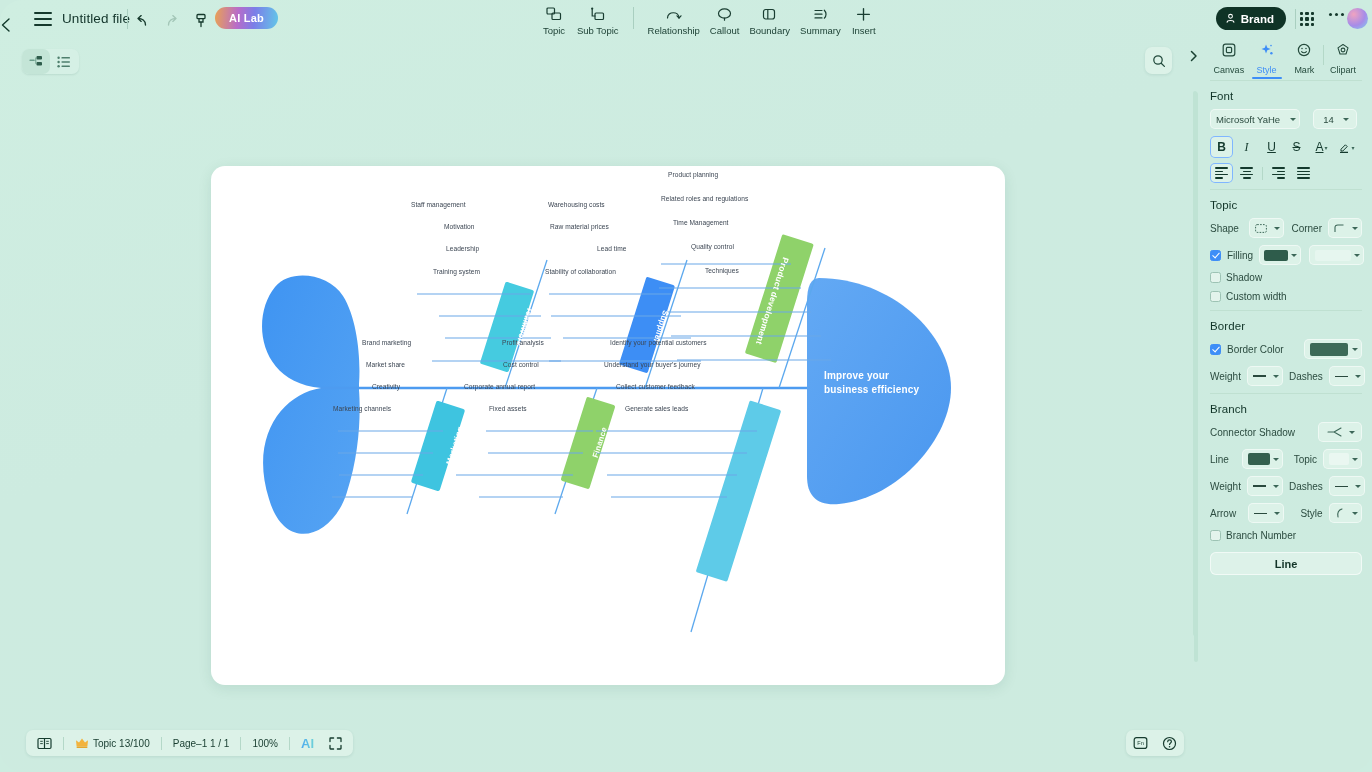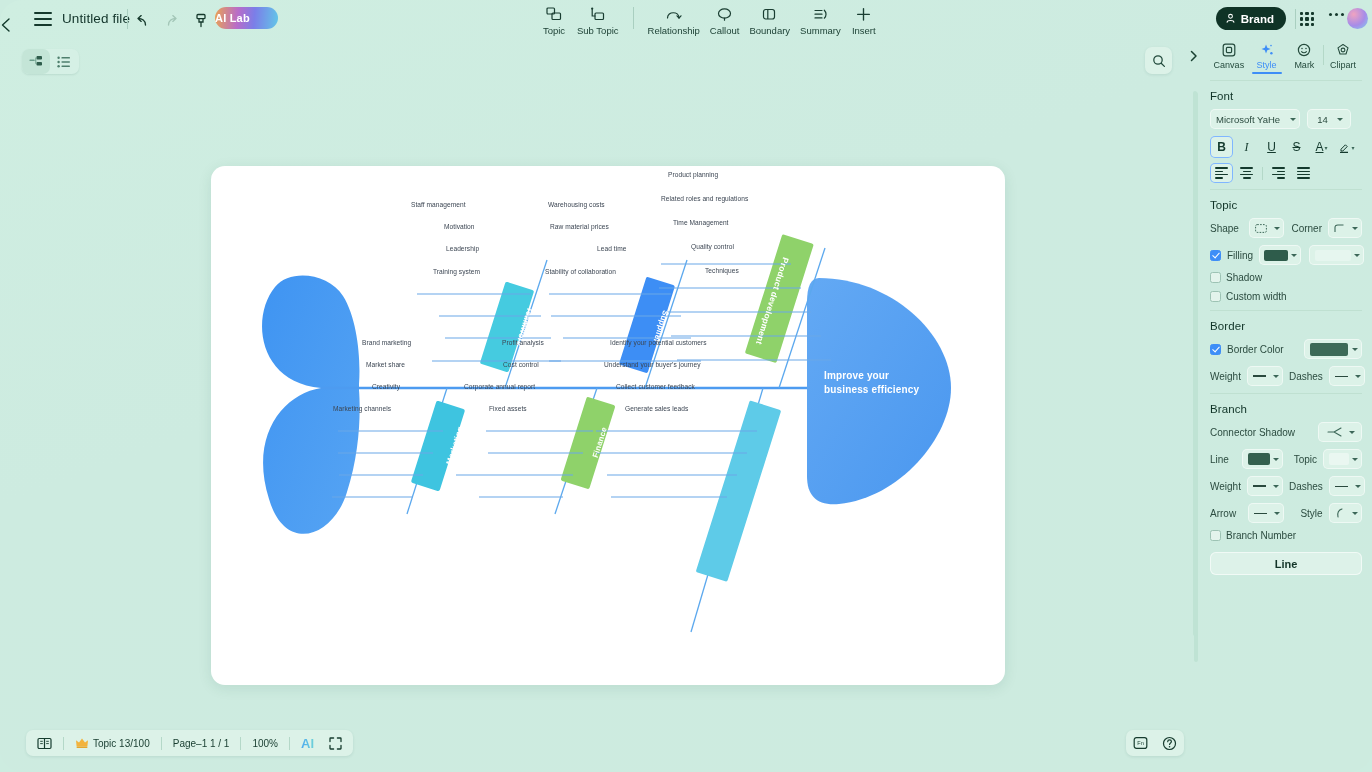--- a/index.html
+++ b/index.html
@@ -27,21 +27,21 @@
     position:absolute; left:62px; top:11px;
     font-size:13.5px; color:#12342a; letter-spacing:.1px; white-space:nowrap;
   }
   .tb-sep { position:absolute; top:9px; width:1px; height:20px; background:#a9cfc0; }
   .tb-icobtn { position:absolute; top:10px; width:22px; height:22px; cursor:pointer; }
   .tb-icobtn svg { display:block; }
   .ailab {
     position:absolute; left:215px; top:7px; width:63px; height:22px;
     border-radius:11px; cursor:pointer;
     background:linear-gradient(95deg,#e9a255 0%,#b86cc9 36%,#7b7ee8 62%,#62c6e8 100%);
-    display:flex; align-items:center; justify-content:flex-start;
+    display:flex; align-items:center; justify-content:center;
   }
   .ailab span { font-size:11px; color:#fff; font-weight:600; letter-spacing:.2px; }
 
   
   #tools { position:absolute; left:536px; top:2px; height:36px; display:flex; align-items:flex-start; }
   .tool { width:auto; min-width:36px; padding:0 5px; text-align:center; cursor:pointer; }
   .tool .ic { height:18px; display:flex; align-items:center; justify-content:center; margin-top:3px; }
   .tool .lb { font-size:9.5px; color:#193d31; margin-top:2px; white-space:nowrap; }
   .tools-sep { width:1px; height:22px; background:#a9cfc0; margin:5px 9px 0 9px; }
 
@@ -100,21 +100,21 @@
 
   
   .canvas-scroll { position:absolute; left:1194px; top:92px; width:4px; height:570px;
                    background:#bfe3d4; border-radius:2px; cursor:pointer; }
 
   
   #panel { position:absolute; right:0; top:36px; width:172px; bottom:0; padding:0 10px; }
   .ptabs { display:flex; height:38px; align-items:flex-start; padding-top:3px; }
   .ptab { flex:1; text-align:center; cursor:pointer; position:relative; padding-top:3px;}
   .ptab .ic { height:15px; display:flex;align-items:center;justify-content:center;}
-  .ptab .lb { font-size:9px; color:#244a3c; margin-top:3px; }
+  .ptab .lb { font-size:9px; color:#244a3c; margin-top:8px; }
   .ptab.active .lb { color:#3e8ef7; }
   .ptab.active:after { content:""; position:absolute; left:50%; transform:translateX(-50%);
                        bottom:-4px; width:30px; height:2px; background:#3e8ef7; border-radius:1px;}
   .ptab-div { width:1px; height:20px; background:#b4d8c8; margin-top:6px; }
 
   .sec { padding-top:9px; }
   .sec-title { font-size:11.5px; font-weight:400; color:#113428; margin-bottom:7px; letter-spacing:.1px;}
   .row { display:flex; align-items:center; margin-bottom:7px; gap:6px; }
   .lbl { font-size:10px; color:#2c4c40; }
   .ctl {
@@ -510,21 +510,21 @@
               <circle cx="7" cy="7" r="1.9" fill="none" stroke="#244a3c" stroke-width="1.1"></circle>
             </svg>
         </div>
         <div class="lb">Clipart</div>
       </div>
     </div>
     <div class="divider"></div>
 
     <div class="sec">
       <div class="sec-title">Font</div>
-      <div class="row" style="gap:7px;">
+      <div class="row" style="gap:13px;">
         <div class="ctl fsel">
           <div class="cv">Microsoft YaHe</div>
           <div class="caret"></div>
         </div>
         <div class="ctl ssel">
           <div class="cv">14</div>
           <div class="caret"></div>
         </div>
       </div>
       <div class="fmtrow">

